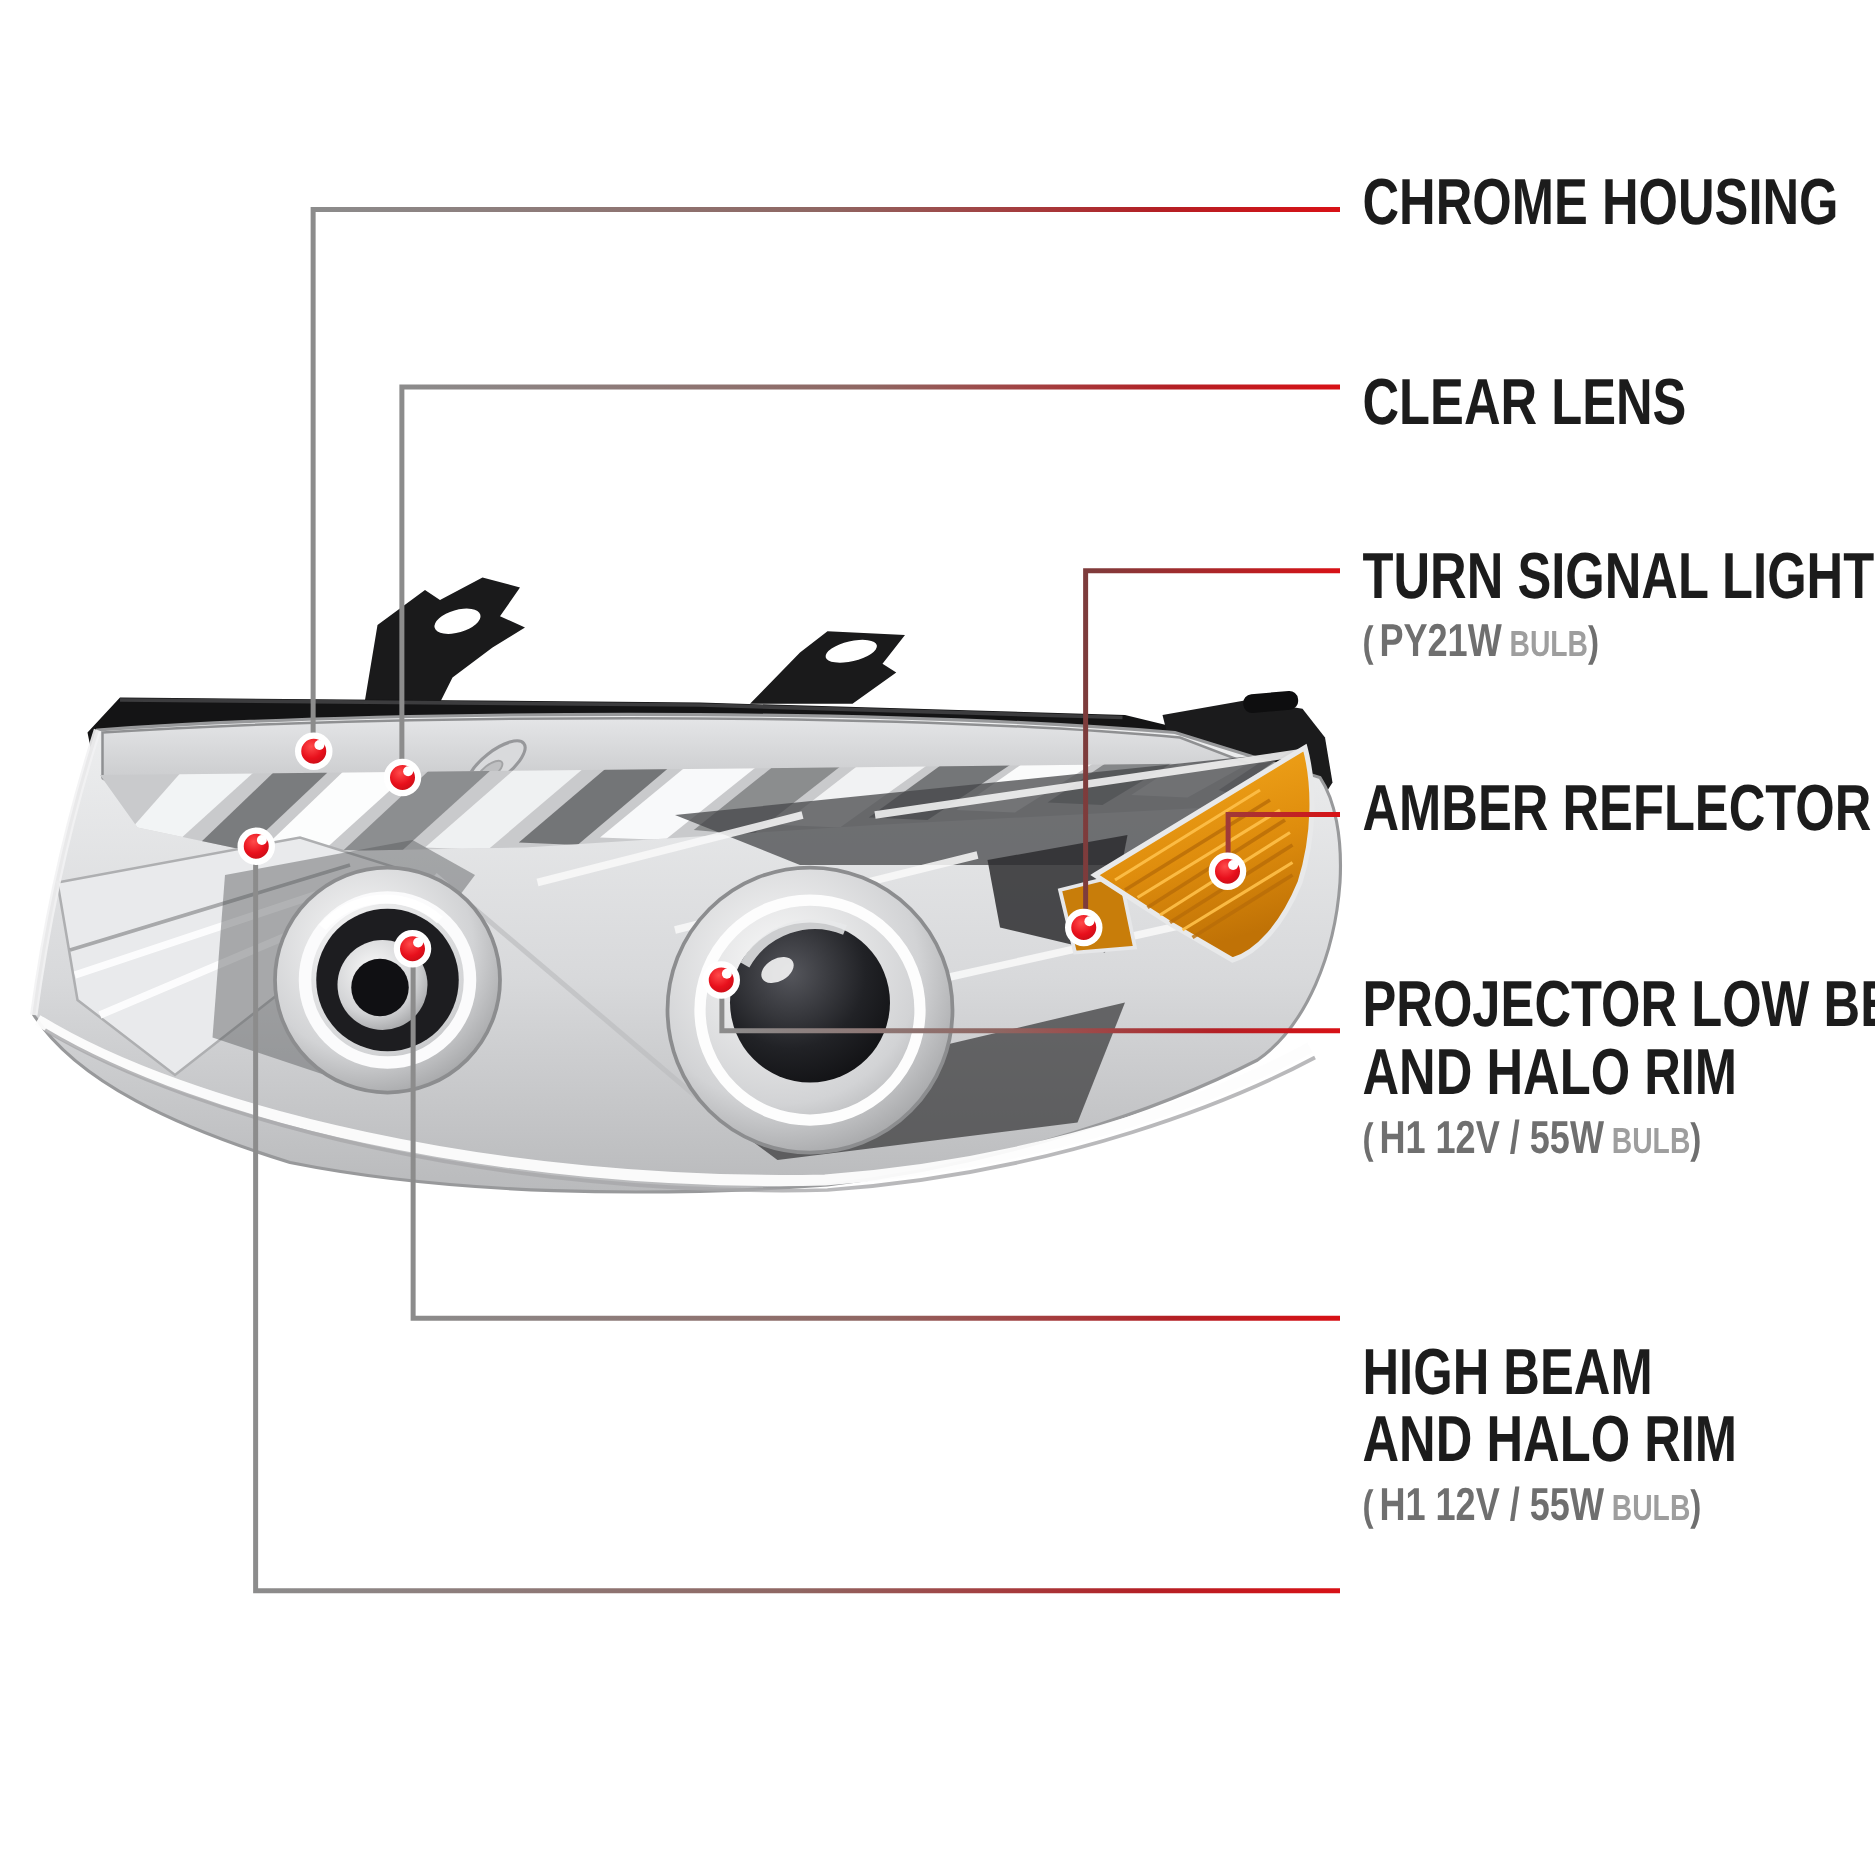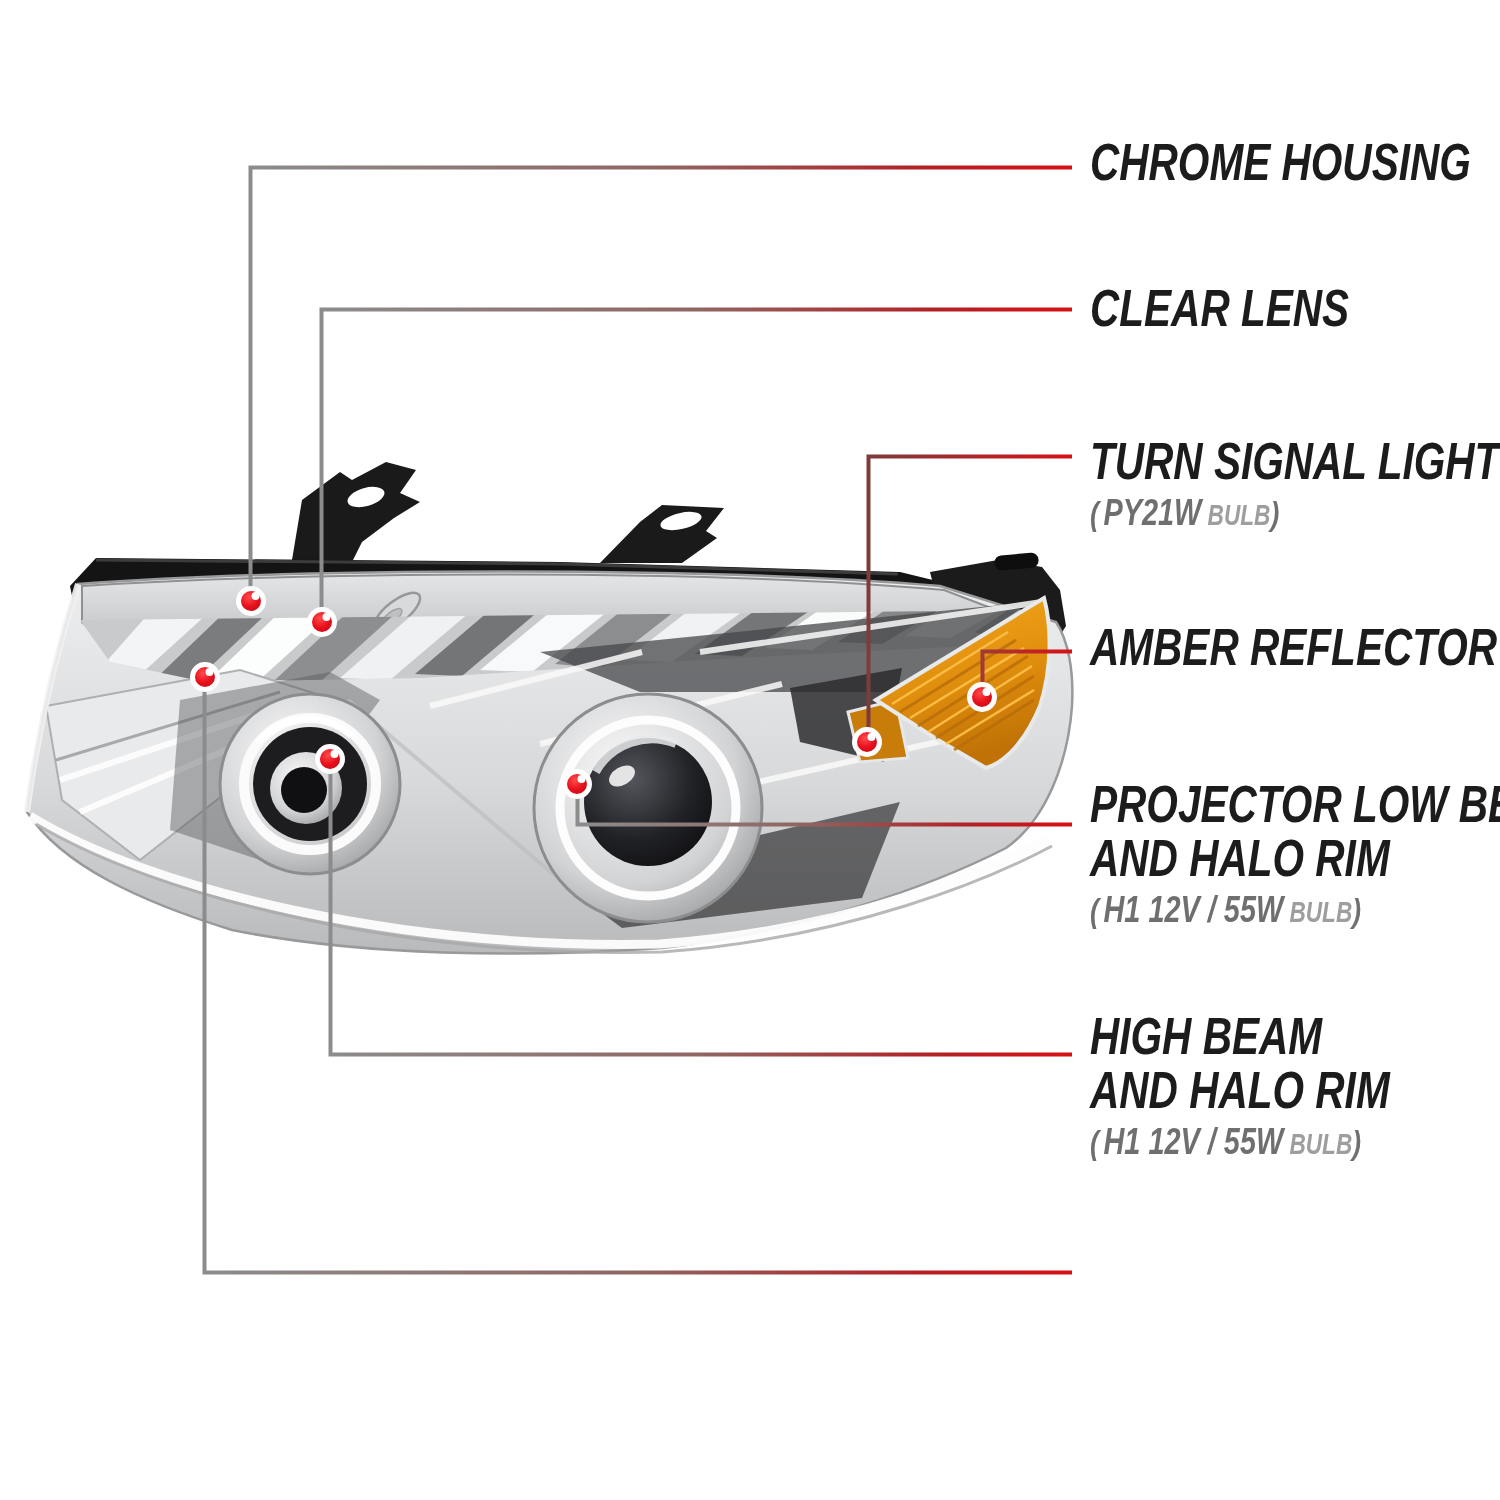--- a/index.html
+++ b/index.html
@@ -1,18 +1,18 @@
 <!DOCTYPE html>
 <html><head>
 <meta charset="utf-8">
 <style>
   html,body{margin:0;padding:0;background:#ffffff;}
   body{width:1500px;height:1500px;position:relative;overflow:hidden;
        font-family:"Liberation Sans",sans-serif;}
-  #stage{position:absolute;inset:0;width:1500px;height:1500px;font-style:italic;}
+  #stage{position:absolute;inset:0;width:1500px;height:1500px;}
   svg{position:absolute;left:0;top:0;}
   .callout{position:absolute;left:1090px;}
   .cond{transform:scaleX(0.78);transform-origin:0 0;white-space:nowrap;}
   .callout-title{font-weight:700;font-size:52px;line-height:54px;color:#1c1c1c;
                  letter-spacing:0px;}
   .callout-sub{font-weight:700;margin-top:4px;white-space:nowrap;}
   .callout-sub .paren{font-size:34px;color:#6f6f6f;}
   .callout-sub .code{font-size:37px;color:#6f6f6f;padding:0 8px 0 6px;}
   .callout-sub .word{font-size:29px;color:#9e9e9e;}
 </style>
@@ -244,21 +244,21 @@
     </g>
   </g>
 </svg>
 
 <div class="callout" style="top:135px">
   <div class="cond">
     <div class="callout-title">CHROME HOUSING</div>
   </div>
 </div>
 
-<div class="callout" style="top:281px">
+<div class="callout" style="top:295px">
   <div class="cond">
     <div class="callout-title">CLEAR LENS</div>
   </div>
 </div>
 
 <div class="callout" style="top:434px">
   <div class="cond">
     <div class="callout-title">TURN SIGNAL LIGHT</div>
     <div class="callout-sub"><span class="paren">(</span><span class="code">PY21W</span><span class="word">BULB</span><span class="paren">)</span></div>
   </div>
@@ -271,21 +271,21 @@
 </div>
 
 <div class="callout" style="top:777px">
   <div class="cond">
     <div class="callout-title">PROJECTOR LOW BEAM</div>
     <div class="callout-title">AND HALO RIM</div>
     <div class="callout-sub"><span class="paren">(</span><span class="code">H1  12V / 55W</span><span class="word">BULB</span><span class="paren">)</span></div>
   </div>
 </div>
 
-<div class="callout" style="top:1009px">
+<div class="callout" style="top:1071px">
   <div class="cond">
     <div class="callout-title">HIGH BEAM</div>
     <div class="callout-title">AND HALO RIM</div>
     <div class="callout-sub"><span class="paren">(</span><span class="code">H1  12V / 55W</span><span class="word">BULB</span><span class="paren">)</span></div>
   </div>
 </div>
 
 
 </div>
 

